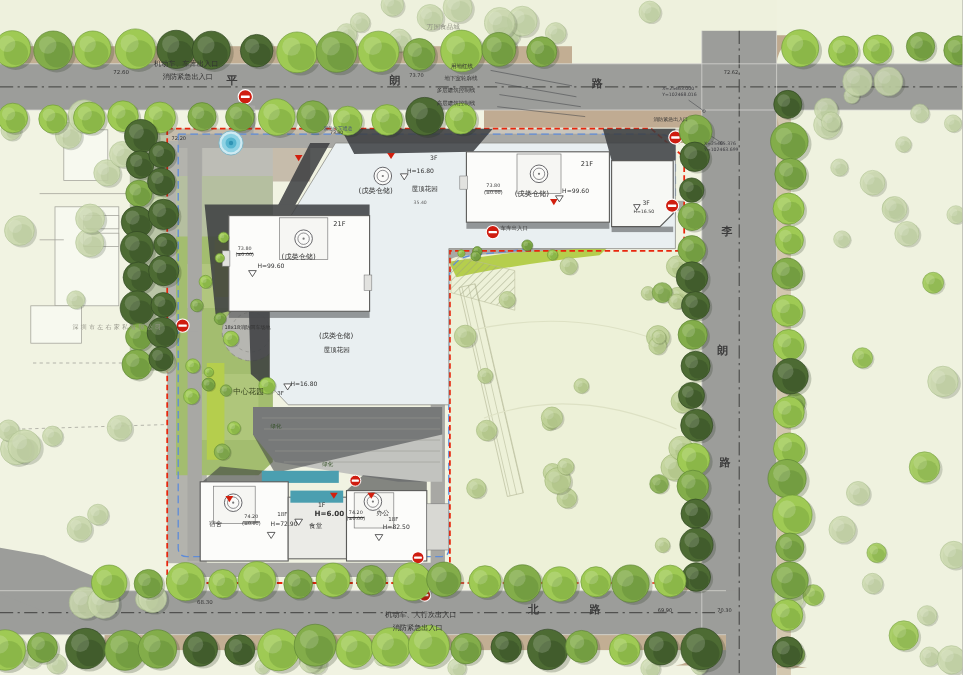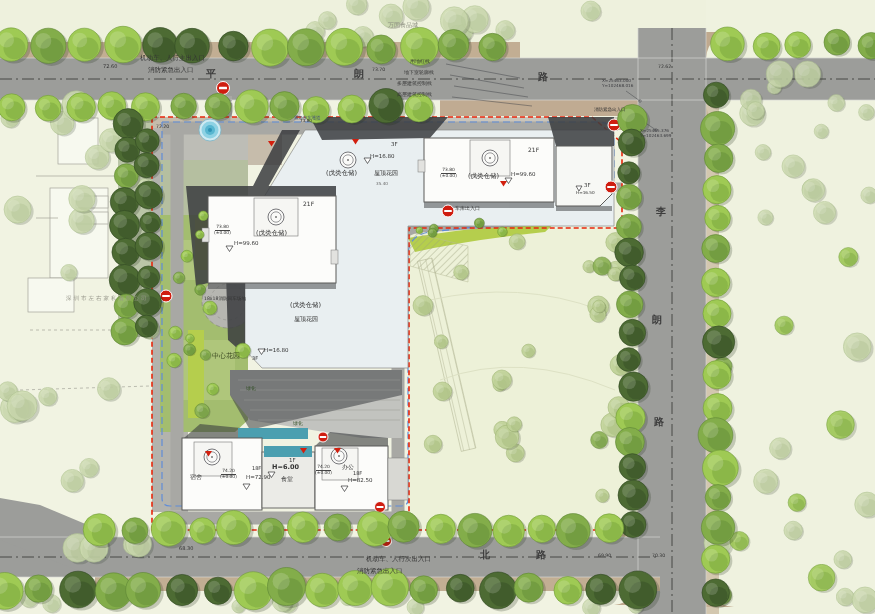--- a/index.html
+++ b/index.html
@@ -1737,23 +1737,23 @@
 
 <div class="lbl roadname" style="left:206px;top:68px;font-size:10px">平</div>
 <div class="lbl roadname" style="left:354px;top:68px;font-size:10px">朗</div>
 <div class="lbl roadname" style="left:538px;top:71px;font-size:10px">路</div>
 <div class="lbl roadname" style="left:656px;top:206px;font-size:10px">李</div>
 <div class="lbl roadname" style="left:652px;top:314px;font-size:10px">朗</div>
 <div class="lbl roadname" style="left:654px;top:416px;font-size:10px">路</div>
 <div class="lbl roadname" style="left:480px;top:549px;font-size:10px">北</div>
 <div class="lbl roadname" style="left:536px;top:549px;font-size:10px">路</div>
 
-<div class="lbl" style="left:140px;top:55px;font-size:6.5px">机动车、人行主出入口</div>
+<div class="lbl" style="left:140px;top:55px;font-size:6.5px">机动车、车库出入口</div>
 <div class="lbl" style="left:148px;top:67px;font-size:6.5px">消防紧急出入口</div>
-<div class="lbl" style="left:366px;top:556px;font-size:6.5px">机动车、人行次出入口</div>
+<div class="lbl" style="left:350px;top:556px;font-size:6.5px">机动车、人行次出入口</div>
 <div class="lbl" style="left:357px;top:568px;font-size:6.5px">消防紧急出入口</div>
 <div class="lbl" style="left:455px;top:206px;font-size:5px">车库出入口</div>
 <div class="lbl" style="left:594px;top:108px;font-size:4.5px">消防紧急出入口</div>
 
 <div class="lbl" style="left:410px;top:59px;font-size:5px">用地红线</div>
 <div class="lbl" style="left:404px;top:70px;font-size:5px">地下室轮廓线</div>
 <div class="lbl" style="left:397px;top:81px;font-size:5px">多层建筑控制线</div>
 <div class="lbl" style="left:397px;top:92px;font-size:5px">高层建筑控制线</div>
 
 <div class="lbl muted" style="left:388px;top:22px;font-size:6px">万国食品城</div>
@@ -1806,21 +1806,21 @@
 
 <div class="lbl" style="left:190px;top:474px;font-size:6px">宿舍</div>
 <div class="lbl lvl" style="left:220px;top:469px;font-size:4.4px">
   <span>74.20</span>
   <span>(±0.00)</span>
 </div>
 <div class="lbl" style="left:246px;top:474px;font-size:5.5px">H=72.90</div>
 <div class="lbl" style="left:252px;top:466px;font-size:5px">18F</div>
 
 <div class="lbl" style="left:289px;top:457px;font-size:5.5px">1F</div>
-<div class="lbl bold" style="left:272px;top:464px;font-size:6.5px">H=6.00</div>
+<div class="lbl bold" style="left:286px;top:464px;font-size:6.5px">H=6.00</div>
 <div class="lbl" style="left:281px;top:476px;font-size:6px">食堂</div>
 
 <div class="lbl lvl" style="left:315px;top:465px;font-size:4.4px">
   <span>74.20</span>
   <span>(±0.00)</span>
 </div>
 <div class="lbl" style="left:342px;top:464px;font-size:6px">办公</div>
 <div class="lbl" style="left:353px;top:471px;font-size:5px">18F</div>
 <div class="lbl" style="left:348px;top:477px;font-size:5.5px">H=82.50</div>
 

